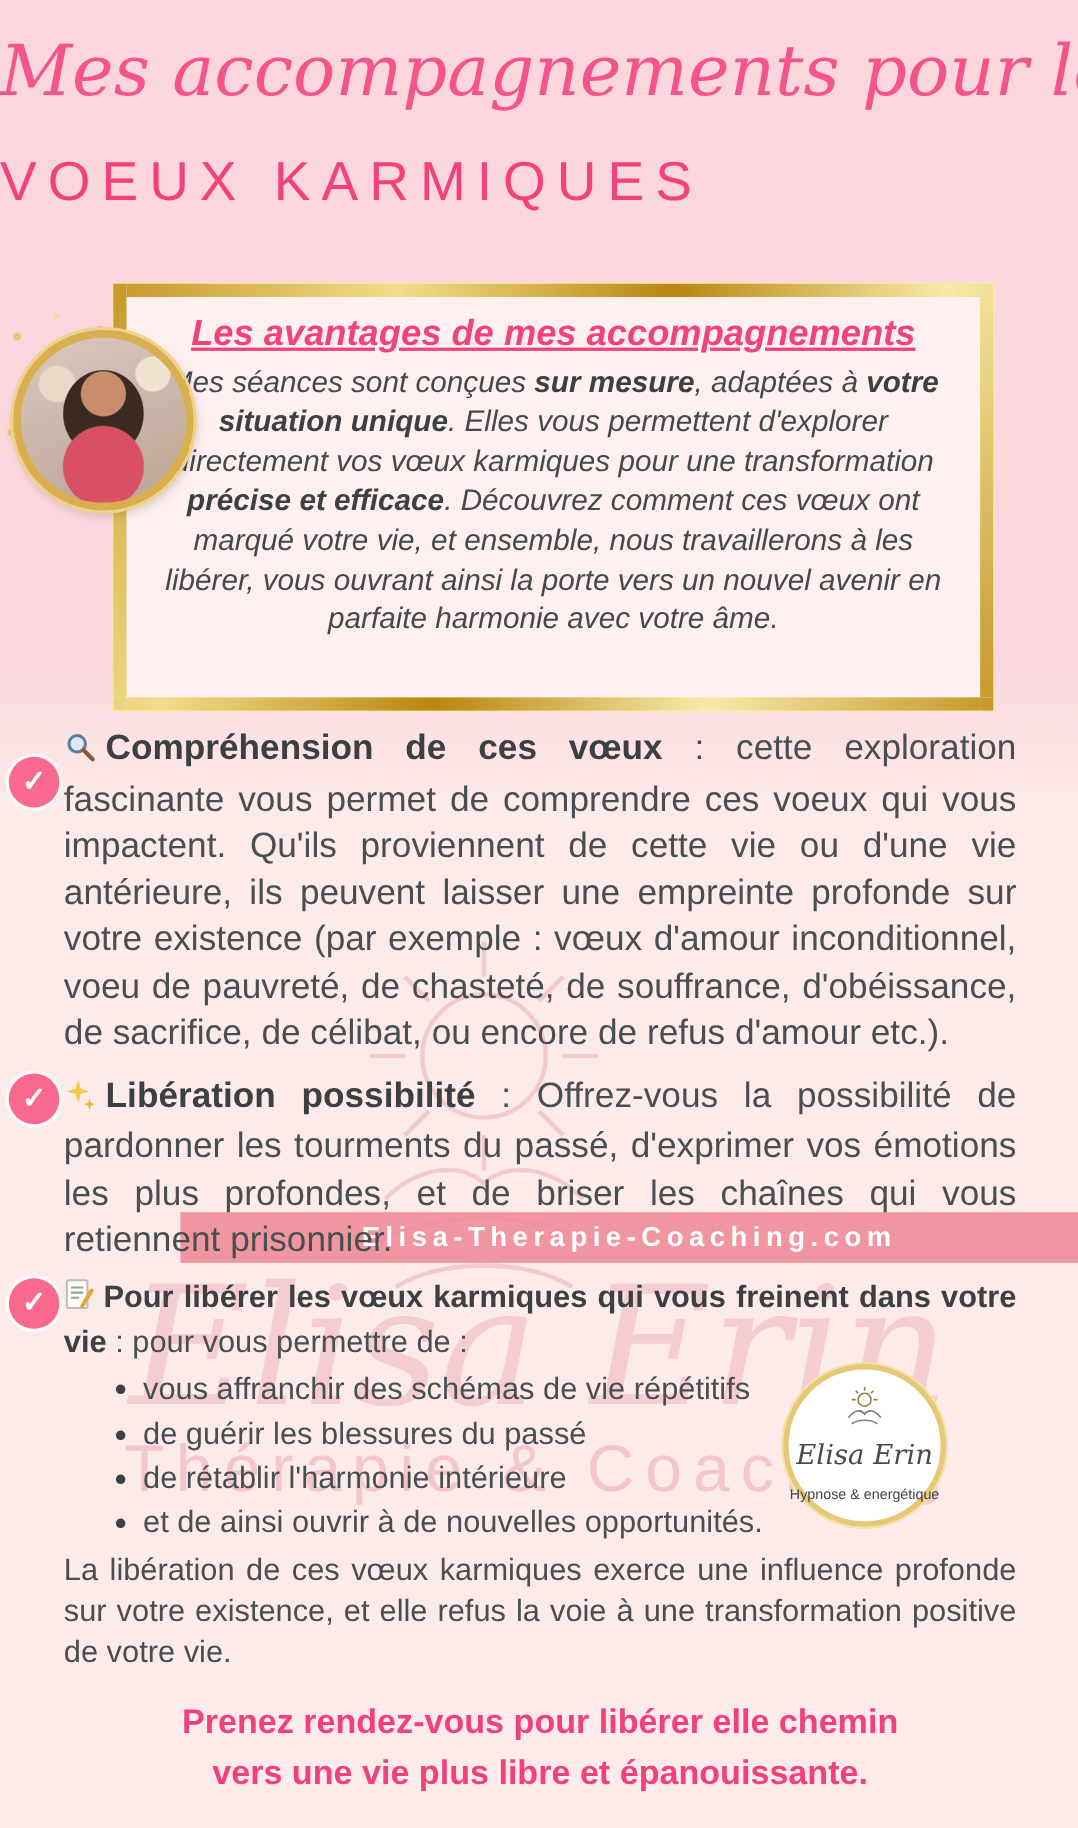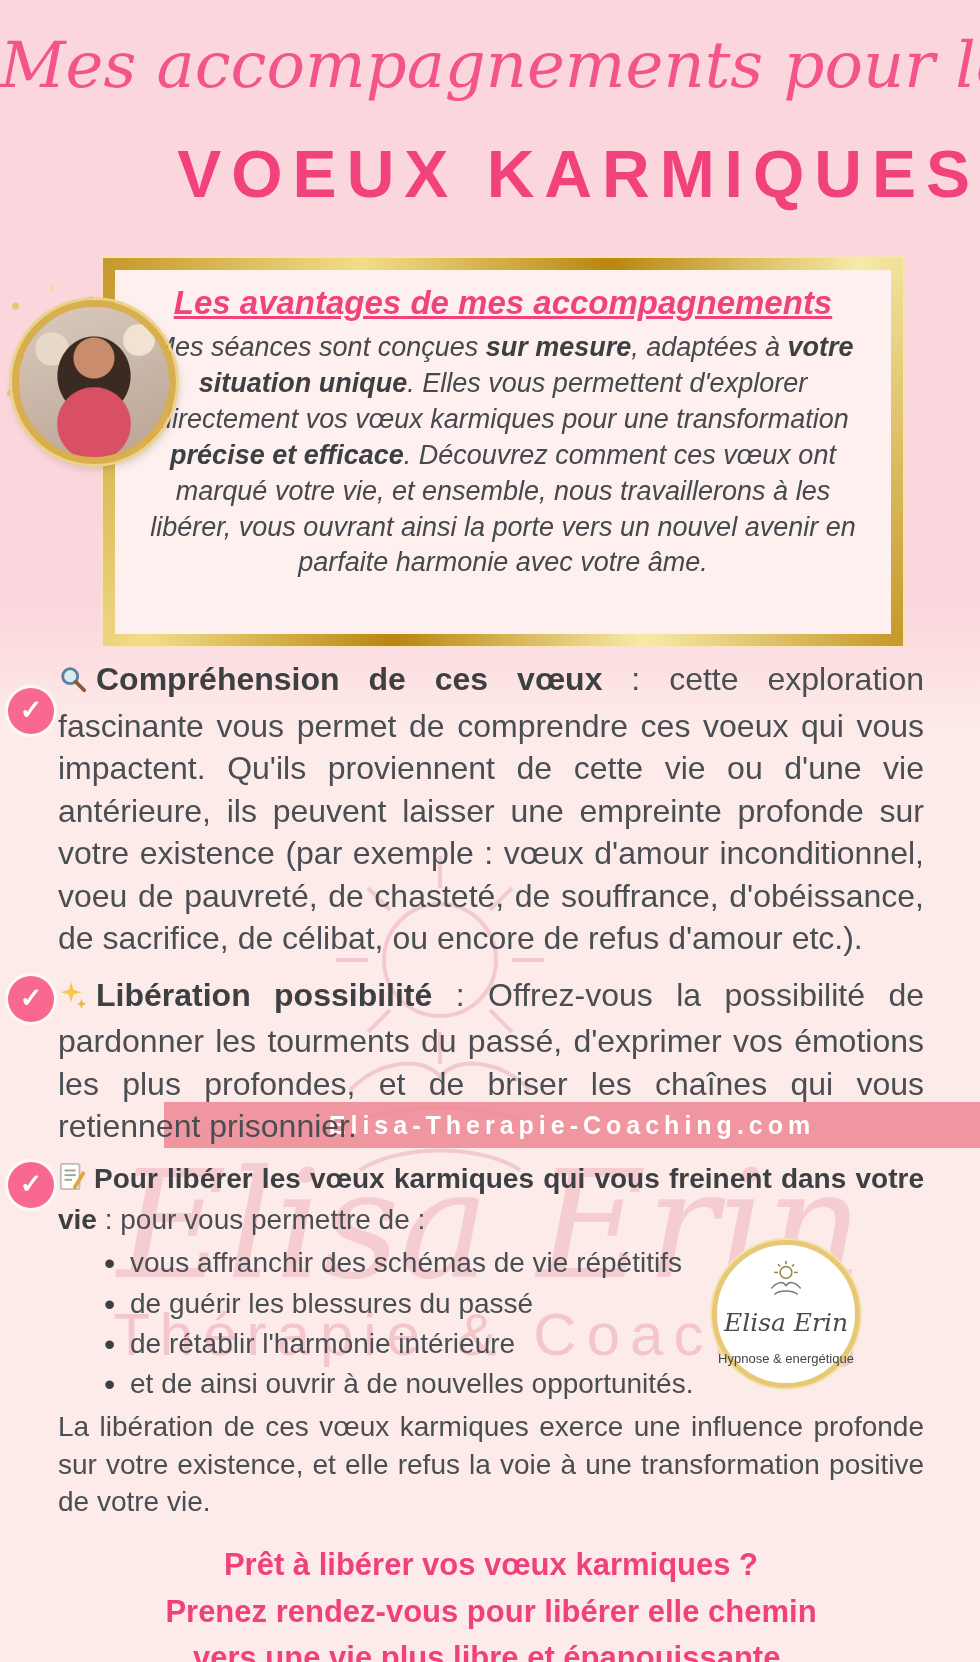--- a/index.html
+++ b/index.html
@@ -11,22 +11,22 @@
   .wm-sun{left:240px;top:820px;opacity:.5;}
   .wm-script{left:0;right:0;top:1150px;text-align:center;
     font-family:"DejaVu Serif",serif;font-style:italic;font-size:150px;line-height:1;
     color:rgba(236,168,180,.45);white-space:nowrap;}
   .wm-sub{left:0;right:0;top:1300px;text-align:center;font-size:60px;letter-spacing:10px;
     color:rgba(236,168,180,.55);white-space:nowrap;}
   
   .script-title{position:absolute;z-index:2;left:0;right:0;top:28px;text-align:center;margin:0;
     font-family:"DejaVu Serif",serif;font-style:italic;font-weight:400;
     font-size:64px;color:#f2548b;white-space:nowrap;}
-  .main-title{position:absolute;z-index:2;left:0;right:0;top:136px;text-align:right;margin:0;
-    font-size:66px;font-weight:700;letter-spacing:10px;color:#f2427d;}
+  .main-title{position:absolute;z-index:2;left:0;right:0;top:136px;text-align:left;margin:0;
+    font-size:50px;font-weight:400;letter-spacing:10px;color:#f2427d;}
   
   .gold-box{position:absolute;z-index:1;left:103px;top:258px;width:800px;min-height:388px;box-sizing:border-box;
     border:12px solid;border-image:linear-gradient(120deg,#c79a2d,#f2dd8a,#b9860f,#f7eaa8,#c79a2d) 1;
     background:#fdf0ef;padding:14px 26px 32px;box-shadow:0 0 0 2px rgba(247,233,168,.6);font-style:italic;}
   .gold-box h3{margin:0 0 8px;text-align:center;font-size:33px;font-weight:700;color:#f0437e;
     text-decoration:underline;}
   .gold-box p{margin:0;text-align:center;font-size:27px;line-height:1.33;color:#45494d;}
   .b{font-weight:700;color:#3c4043;}
   
   .photo{position:absolute;z-index:3;left:12px;top:300px;width:150px;height:150px;border-radius:50%;
@@ -167,19 +167,18 @@
           <li>vous affranchir des schémas de vie répétitifs</li>
           <li>de guérir les blessures du passé</li>
           <li>de rétablir l'harmonie intérieure</li>
           <li>et de ainsi ouvrir à de nouvelles opportunités.</li>
         </ul>
 
       <p class="closing">La libération de ces vœux karmiques exerce une influence profonde sur votre existence, et elle refus la voie à une transformation positive de votre vie.</p>
     </div>
 
     <div class="cta">
-      <div>Prêt à libérer vos vœux karmiques ?</div>
       <div>Prenez rendez-vous pour libérer elle chemin</div>
       <div>vers une vie plus libre et épanouissante.</div>
     </div>
 
   </div>
 </div>
 
 </body></html>

